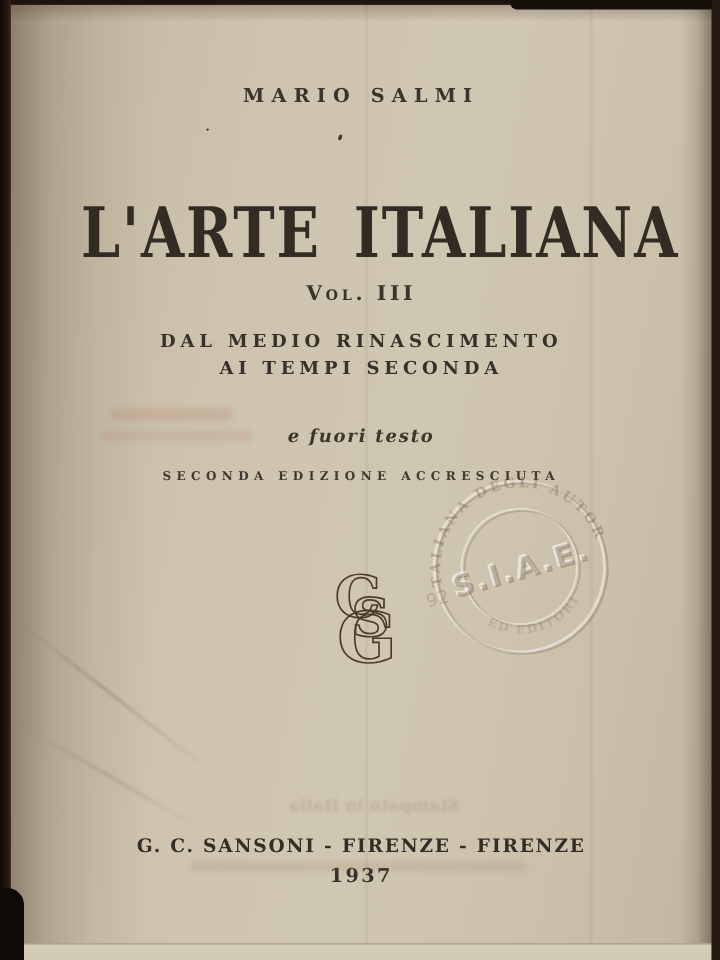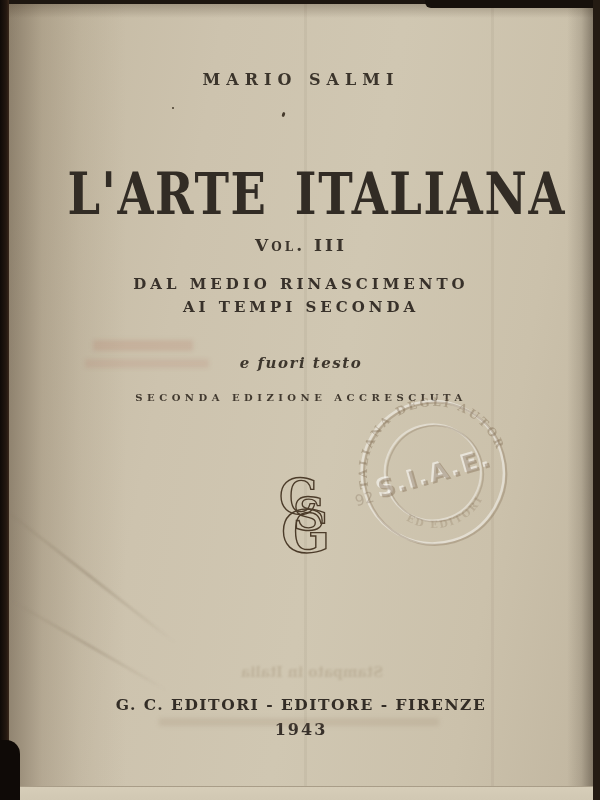--- a/index.html
+++ b/index.html
@@ -77,22 +77,22 @@
     <div class="tline author">MARIO SALMI</div>
     <div class="speck" style="left:163px;top:103px;width:2px;height:2px"></div>
     <div class="speck" style="left:273px;top:108px;width:3px;height:5px;transform:rotate(20deg)"></div>
 
     <div class="tline main-title">L'ARTE ITALIANA</div>
     <div class="tline sub1">DAL MEDIO RINASCIMENTO</div>
     <div class="tline volume">Vol. III</div>
     <div class="tline sub2">AI TEMPI SECONDA</div>
     <div class="tline illus illus2">e fuori testo</div>
     <div class="tline edition">SECONDA EDIZIONE ACCRESCIUTA</div>
-    <div class="tline publisher">G. C. EDITORI - EDITORE - FIRENZE</div>
-    <div class="tline year">1943</div>
+    <div class="tline publisher">G. C. SANSONI - FIRENZE - FIRENZE</div>
+    <div class="tline year">1937</div>
 
     <svg class="stamp" viewBox="0 0 170 170">
       <defs>
         <path id="arcTop" d="M 18,85 A 67,67 0 0 1 152,85"></path>
         <path id="arcBot" d="M 30,85 A 55,55 0 0 0 140,85"></path>
       </defs>
       <circle cx="84" cy="84" r="71" fill="none" stroke="rgba(255,255,255,.45)" stroke-width="2.5"></circle>
       <circle cx="86" cy="86" r="71" fill="none" stroke="rgba(122,101,74,.30)" stroke-width="2"></circle>
       <circle cx="84" cy="84" r="48" fill="none" stroke="rgba(255,255,255,.40)" stroke-width="2"></circle>
       <circle cx="86" cy="86" r="48" fill="none" stroke="rgba(122,101,74,.28)" stroke-width="1.6"></circle>

